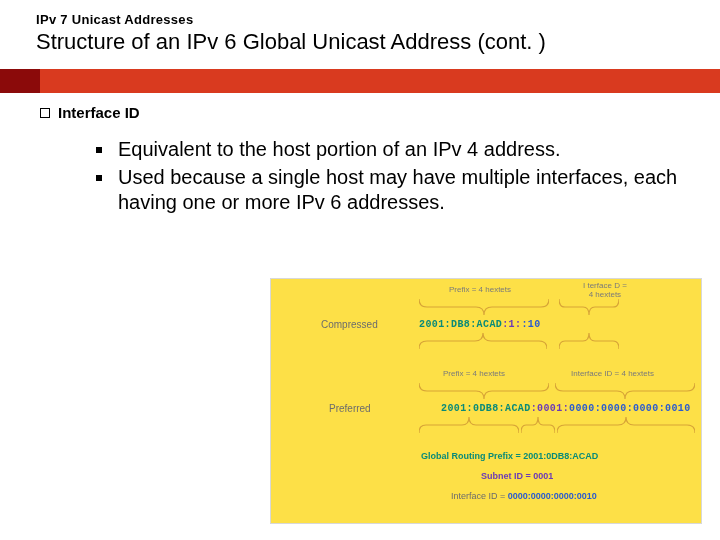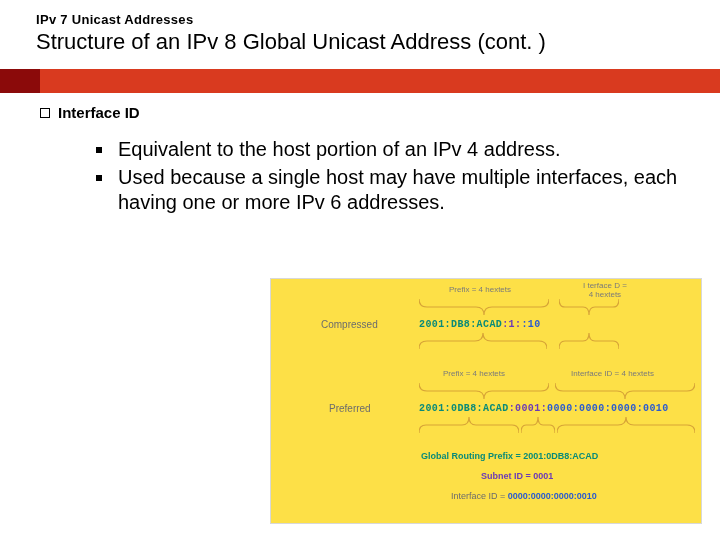--- a/index.html
+++ b/index.html
@@ -134,21 +134,21 @@
     font-size: 9px;
     white-space: nowrap;
   }
   .eq-row .lab { color: #6c6c6c; margin-top: 39px; }
 </style>
 </head>
 <body>
 
 <div class="header">
   <div class="supertitle">IPv 7 Unicast Addresses</div>
-  <div class="title">Structure of an IPv 8 Global Unicast Address (cont. )</div>
+  <div class="title">Structure of an IPv 6 Global Unicast Address (cont. )</div>
 </div>
 
 <div class="red-bar">
   <div class="dark"></div>
   <div class="light"></div>
 </div>
 
 <div class="content">
   <ul class="top-list">
     <li>Interface ID</li>
@@ -188,21 +188,21 @@
   <div class="caption" style="left:300px; top:90px;">Interface ID = 4 hextets</div>
 
   <svg class="bracket" style="left:148px; top:104px; width:130px; height:16px;" viewBox="0 0 130 16">
     <path d="M0 0 Q0 8 8 8 L57 8 Q65 8 65 16 Q65 8 73 8 L122 8 Q130 8 130 0"></path>
   </svg>
   <svg class="bracket" style="left:284px; top:104px; width:140px; height:16px;" viewBox="0 0 140 16">
     <path d="M0 0 Q0 8 8 8 L62 8 Q70 8 70 16 Q70 8 78 8 L132 8 Q140 8 140 0"></path>
   </svg>
 
   <div class="label-left" style="top:124px; left:58px;">Preferred</div>
-  <div class="addr-row" style="top:124px;">
+  <div class="addr-row" style="top:124px;margin-left:22px;">
     <span class="teal">2001:0DB8:ACAD</span><span class="purple">:0001:</span><span class="blue">0000:0000:0000:0010</span>
   </div>
 
   <svg class="bracket" style="left:148px; top:138px; width:100px; height:16px;" viewBox="0 0 100 16">
     <path d="M0 16 Q0 8 7 8 L43 8 Q50 8 50 0 Q50 8 57 8 L93 8 Q100 8 100 16"></path>
   </svg>
   <svg class="bracket" style="left:250px; top:138px; width:34px; height:16px;" viewBox="0 0 34 16">
     <path d="M0 16 Q0 8 5 8 L12 8 Q17 8 17 0 Q17 8 22 8 L29 8 Q34 8 34 16"></path>
   </svg>
   <svg class="bracket" style="left:286px; top:138px; width:138px; height:16px;" viewBox="0 0 138 16">

